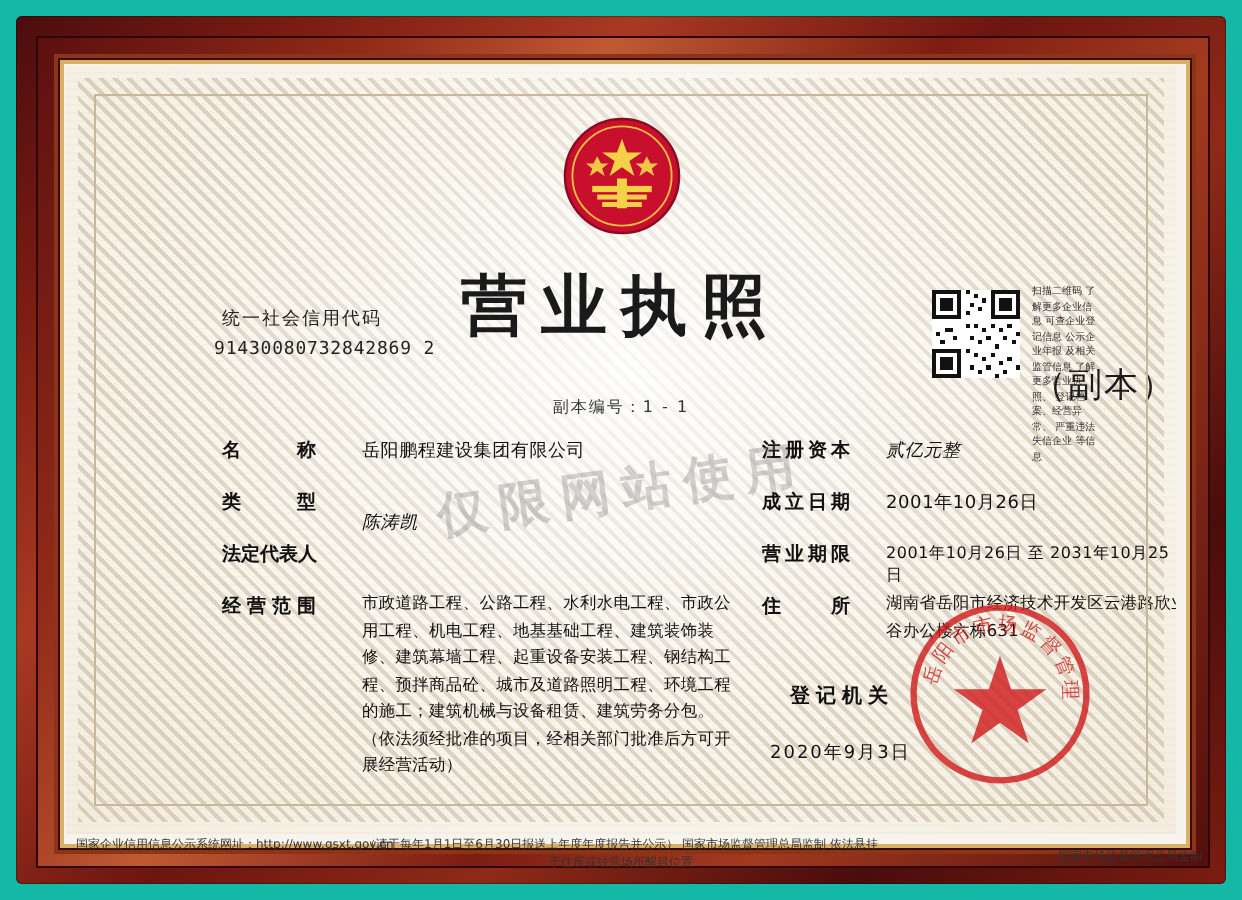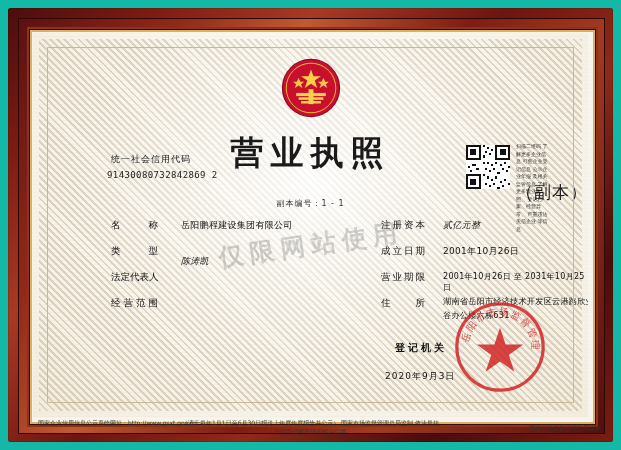--- a/index.html
+++ b/index.html
@@ -94,21 +94,21 @@
     background:#fff;
   }
   .qr-note{
     position:absolute;right:38px;top:110px;width:34px;
     font-size:5px;line-height:1.5;color:#333;
   }
 
   
   .fields{position:absolute;left:0;top:186px;width:555px;height:150px;}
   .lbl{
-    position:absolute;font-size:9.5px;color:#111;font-weight:normal;letter-spacing:3px;
+    position:absolute;font-size:9.5px;color:#111;font-weight:bold;letter-spacing:3px;
   }
   .val{
     position:absolute;font-size:9px;color:#111;letter-spacing:.3px;
   }
   .val-multi{
     position:absolute;font-size:8.2px;color:#111;line-height:1.65;width:190px;
     letter-spacing:.2px;
   }
   .val-multi.right{width:175px;}
 
@@ -254,20 +254,21 @@
 
       <div class="lbl" style="left:78px;top:0;">名　　称</div>
       <div class="val" style="left:148px;top:0;">岳阳鹏程建设集团有限公司</div>
 
       <div class="lbl" style="left:78px;top:26px;">类　　型</div>
 
       <div class="lbl" style="left:78px;top:52px;letter-spacing:0;">法定代表人</div>
       <div class="val" style="left:148px;top:36px;font-style:italic;">陈涛凯</div>
 
       <div class="lbl" style="left:78px;top:78px;">经营范围</div>
+      <div class="val-multi" style="left:148px;top:76px;">市政道路工程、公路工程、水利水电工程、市政公用工程、机电工程、地基基础工程、建筑装饰装修、建筑幕墙工程、起重设备安装工程、钢结构工程、预拌商品砼、城市及道路照明工程、环境工程的施工；建筑机械与设备租赁、建筑劳务分包。（依法须经批准的项目，经相关部门批准后方可开展经营活动）</div>
 
       <div class="lbl" style="left:348px;top:0;letter-spacing:2px;">注册资本</div>
       <div class="val" style="left:410px;top:0;font-style:italic;">贰亿元整</div>
 
       <div class="lbl" style="left:348px;top:26px;letter-spacing:2px;">成立日期</div>
       <div class="val" style="left:410px;top:26px;">2001年10月26日</div>
 
       <div class="lbl" style="left:348px;top:52px;letter-spacing:2px;">营业期限</div>
       <div class="val" style="left:410px;top:52px;font-size:8px;">2001年10月26日 至 2031年10月25日</div>
 

